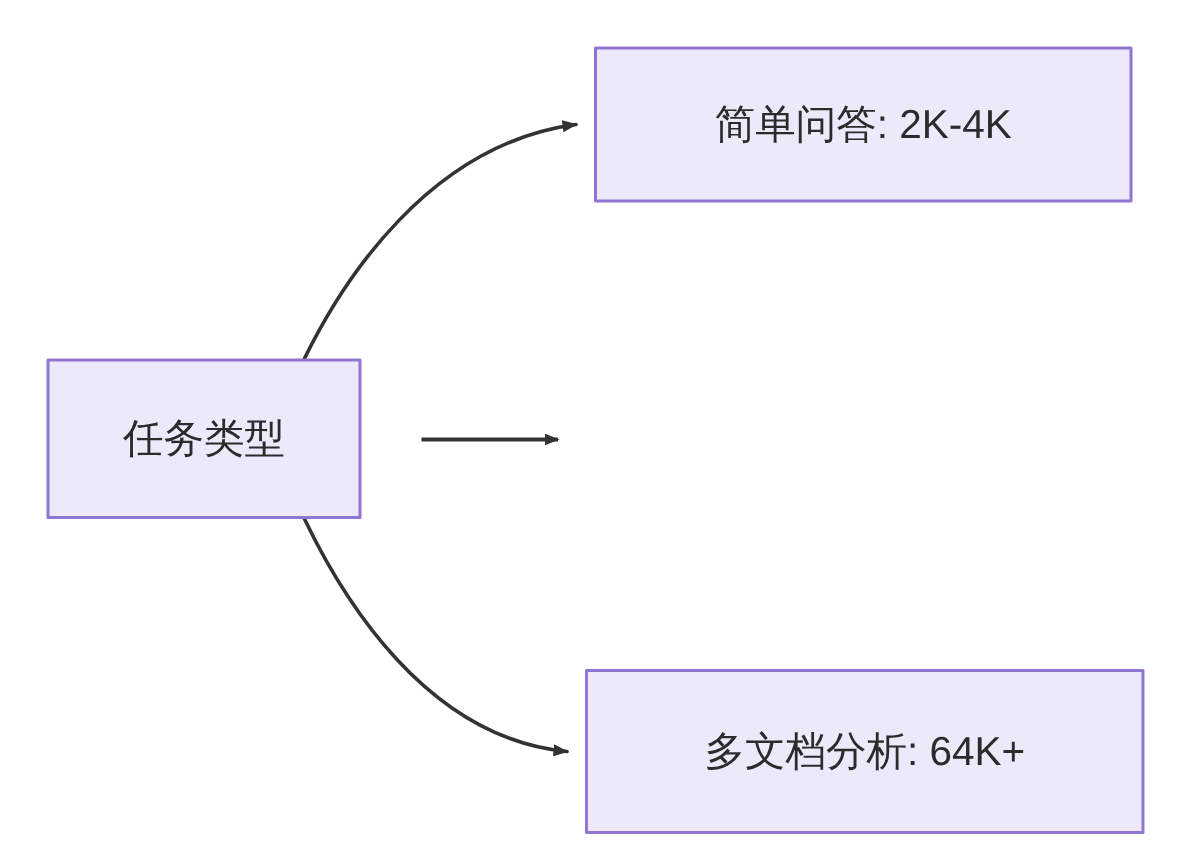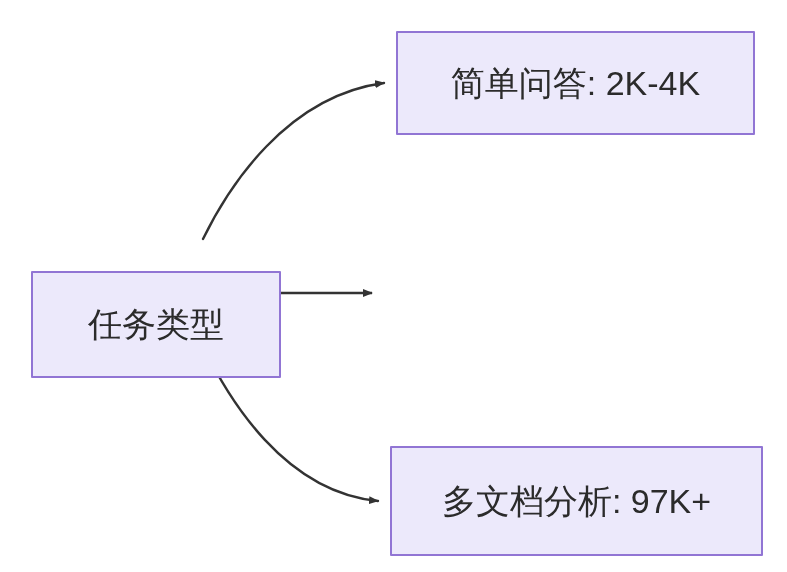--- a/index.html
+++ b/index.html
@@ -32,33 +32,32 @@
     background: #ece9fb;
     border: 2px solid #9175d4;
     border-radius: 1px;
     display: flex;
     align-items: center;
     justify-content: center;
     text-align: center;
   }
   .node-label {
     color: #2b2b2b;
-    font-size: 34px;
+    font-size: 27px;
     line-height: 1.2;
     letter-spacing: 0px;
     white-space: nowrap;
     font-family: "Liberation Sans", "DejaVu Sans", sans-serif;
   }
   
   #node-root {
     left: 31px;
     top: 239px;
-    width: 250px;
+    width: 210px;
     height: 107px;
-    margin-top: 32px;
   }
   #node-simple-qa {
     left: 396px;
     top: 31px;
     width: 359px;
     height: 104px;
   }
   #node-doc-summary {
     left: 380px;
     top: 238px;
@@ -94,16 +93,16 @@
   <div class="node" id="node-root">
     <span class="node-label">任务类型</span>
   </div>
 
   <div class="node" id="node-simple-qa">
     <span class="node-label">简单问答: 2K-4K</span>
   </div>
 
 
   <div class="node" id="node-multi-doc">
-    <span class="node-label">多文档分析: 97K+</span>
+    <span class="node-label">多文档分析: 64K+</span>
   </div>
 
 </div>
 
 </body></html>

